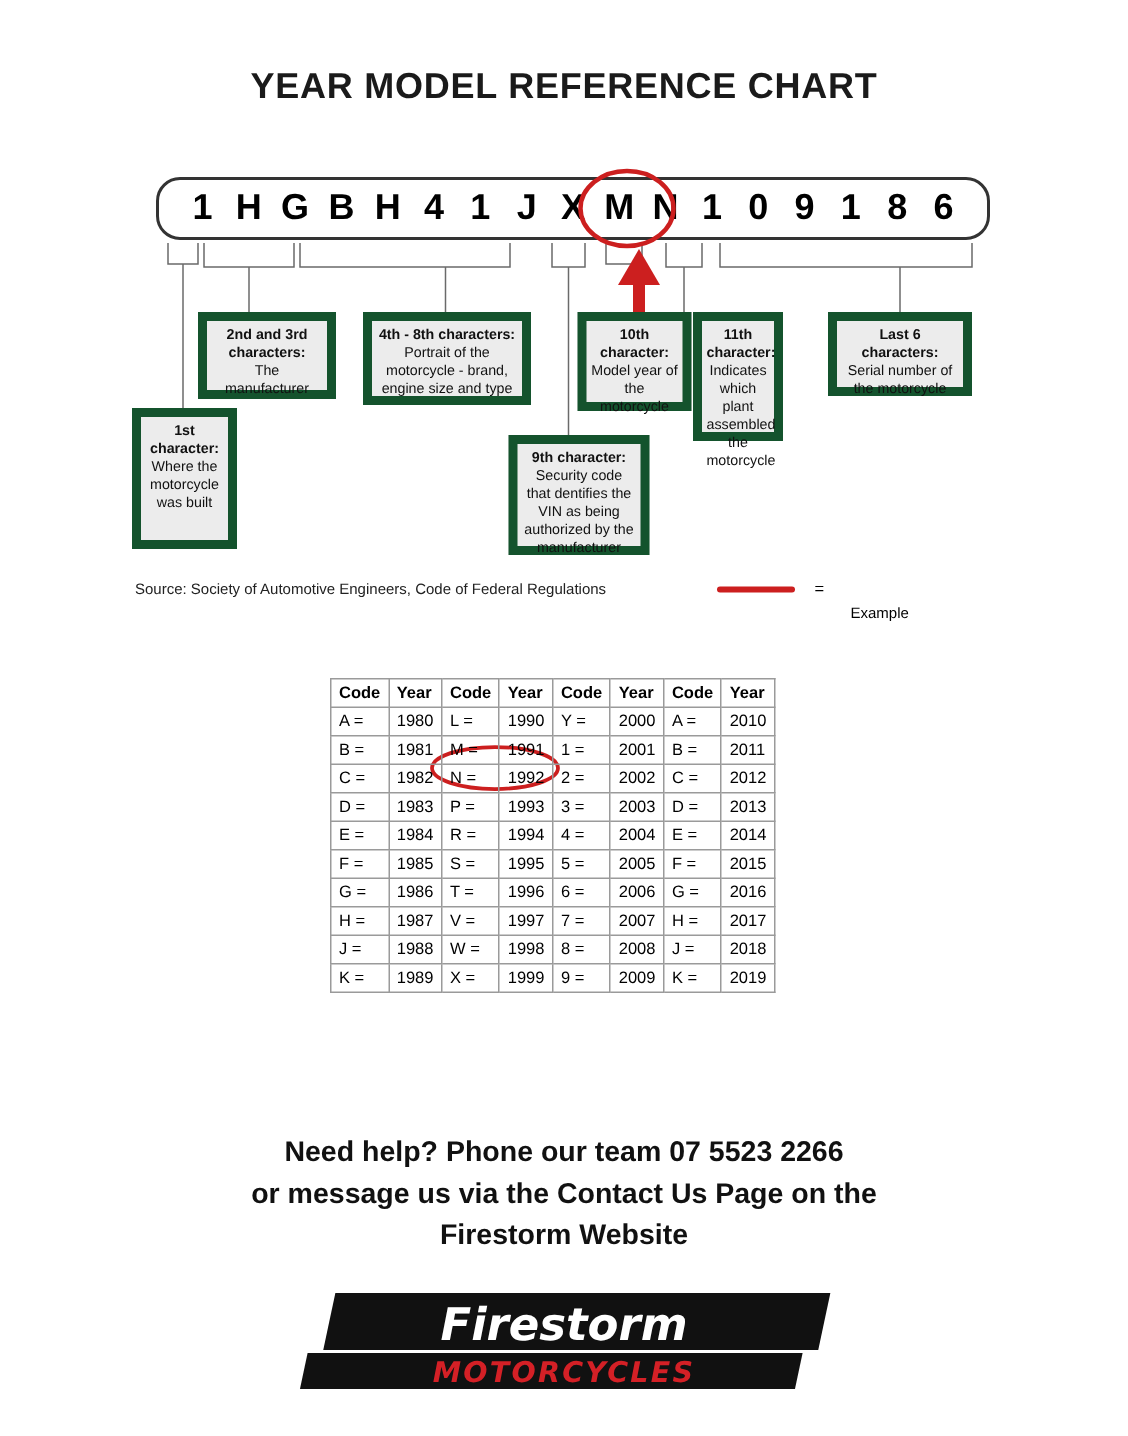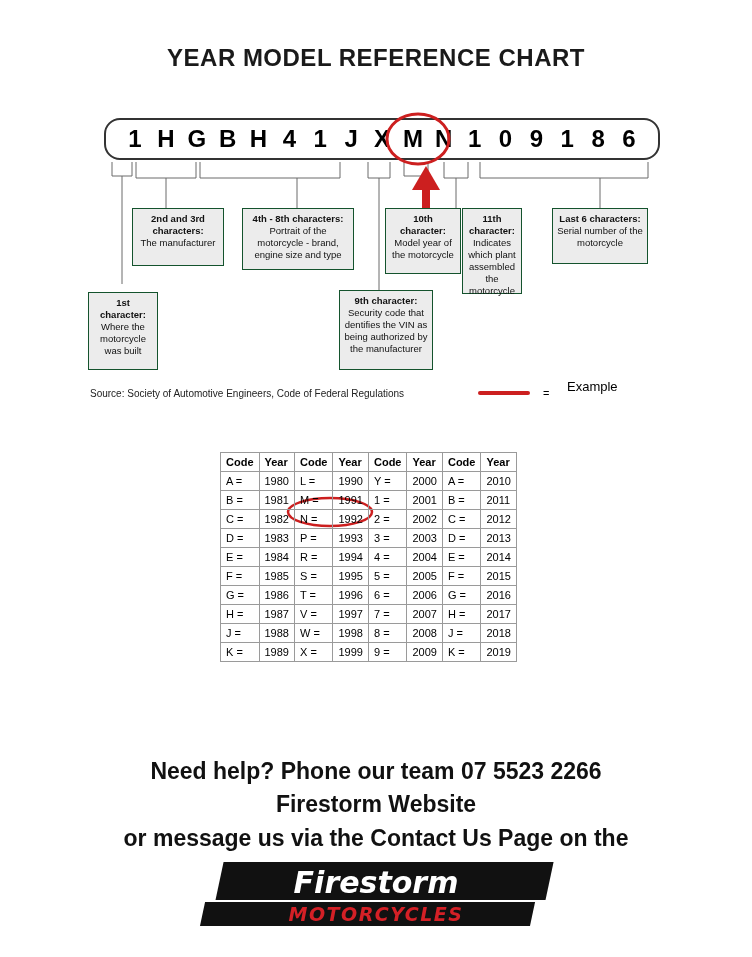--- a/index.html
+++ b/index.html
@@ -59,21 +59,21 @@
     top: 0;
     width: 752px;
     height: 957px;
     pointer-events: none;
   }
 
   
   .callout {
     position: absolute;
     background: #ececec;
-    border: 1px solid #14532d;
+    border: 6px solid #14532d;
     text-align: center;
     font-size: 9.5px;
     line-height: 1.27;
     color: #111;
     padding: 4px 3px;
     box-sizing: border-box;
   }
   .callout b { font-weight: bold; }
 
   
@@ -86,22 +86,22 @@
   }
   .ex-eq {
     position: absolute;
     left: 543px;
     top: 387px;
     font-size: 11px;
   }
   .ex-label {
     position: absolute;
     left: 567px;
-    top: 379px;
-    font-size: 13px;
+    top: 404px;
+    font-size: 10px;
   }
 
   
   .table-wrap {
     position: absolute;
     left: 220px;
     top: 452px;
   }
   table.year {
     border-collapse: collapse;
@@ -125,21 +125,21 @@
   td.code { width: 35px; }
   td.year { width: 35px; text-align: left; }
 
   
   .footer {
     position: absolute;
     left: 0;
     top: 755px;
     width: 752px;
     text-align: center;
-    font-size: 23px;
+    font-size: 19px;
     font-weight: bold;
     line-height: 1.45;
     color: #111;
   }
 
   
   .logo {
     position: absolute;
     left: 196px;
     top: 860px;
@@ -211,21 +211,21 @@
     <polygon points="426,166 440,190 412,190" fill="#cc1f1f"></polygon>
   </g>
 
   <g>
     <rect x="478" y="391" width="52" height="4" rx="2" fill="#cc1f1f"></rect>
   </g>
 
   <ellipse cx="330" cy="512" rx="42" ry="14" stroke="#cc1f1f" stroke-width="2.5" fill="none"></ellipse>
 </svg>
 
-<div class="callout" style="left:88px; top:292px; width:70px; height:78px;">
+<div class="callout" style="left:88px; top:272px; width:70px; height:94px;">
   <b>1st character:</b><br>
   <span>Where the motorcycle was built</span>
 </div>
 
 <div class="callout" style="left:132px; top:208px; width:92px; height:58px;">
   <b>2nd and 3rd characters:</b><br>
   <span>The manufacturer</span>
 </div>
 
 <div class="callout" style="left:242px; top:208px; width:112px; height:62px;">
@@ -371,22 +371,22 @@
         <td class="year">2009</td>
         <td class="code">K =</td>
         <td class="year">2019</td>
       </tr>
     </tbody>
   </table>
 </div>
 
 <div class="footer">
   <div>Need help?  Phone our team 07 5523 2266</div>
+  <div>or message us via the Contact Us Page on the</div>
   <div>Firestorm Website</div>
-  <div>or message us via the Contact Us Page on the</div>
 </div>
 
 <div class="logo">
   <svg viewBox="0 0 360 72" width="360" height="72" xmlns="http://www.w3.org/2000/svg">
     <g transform="skewX(-12)">
       <rect x="28" y="2" width="330" height="38" fill="#111111"></rect>
       <rect x="18" y="42" width="330" height="24" fill="#111111"></rect>
     </g>
     <text class="logo-word" x="180" y="33" text-anchor="middle" font-size="30" fill="#ffffff">Firestorm</text>
     <text class="logo-word" x="180" y="61" text-anchor="middle" font-size="19" letter-spacing="1.5" fill="#d42026">MOTORCYCLES</text>

